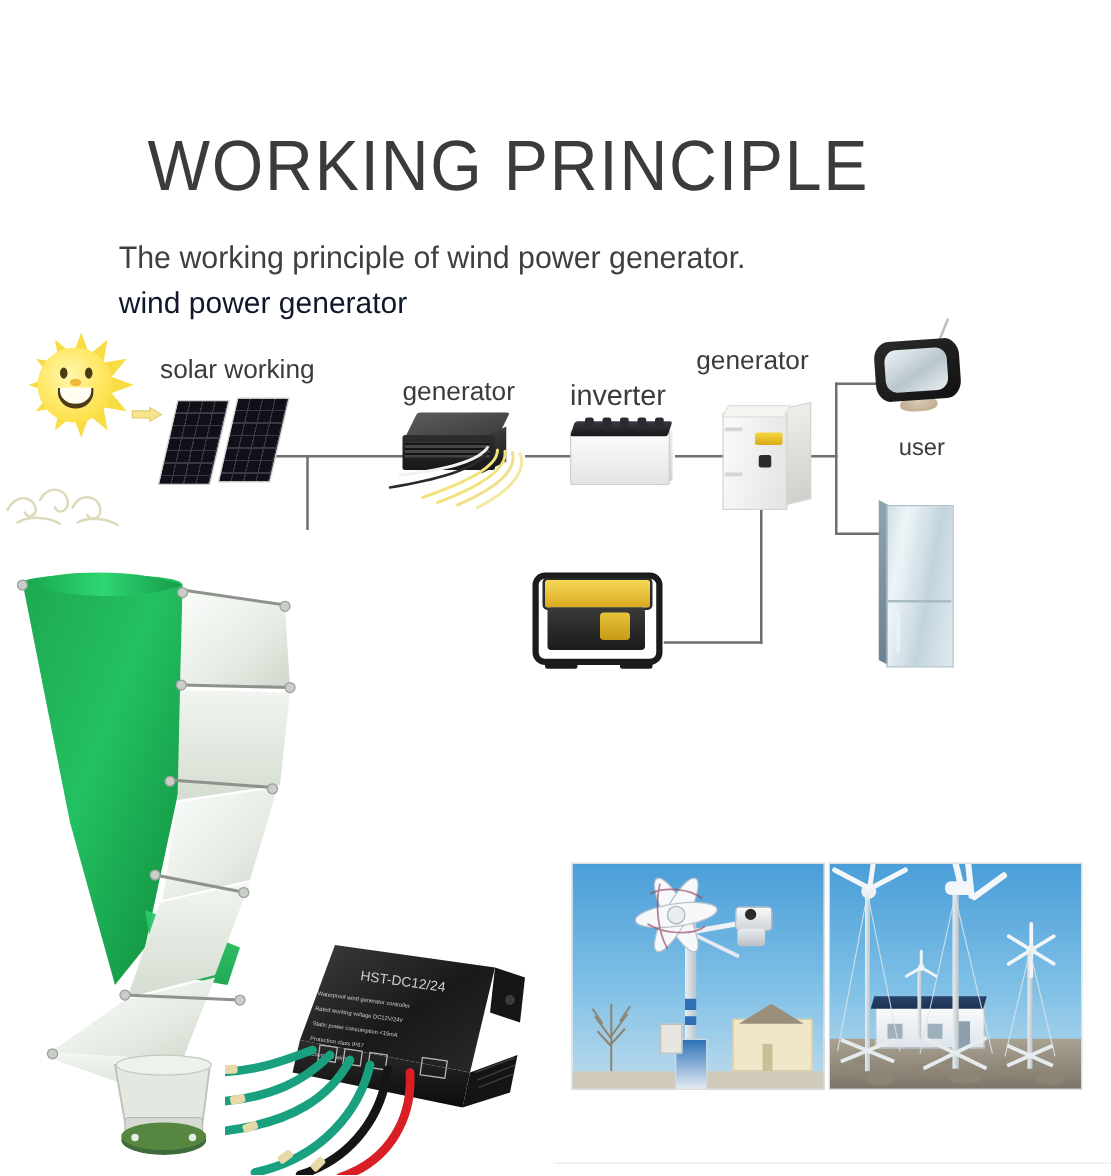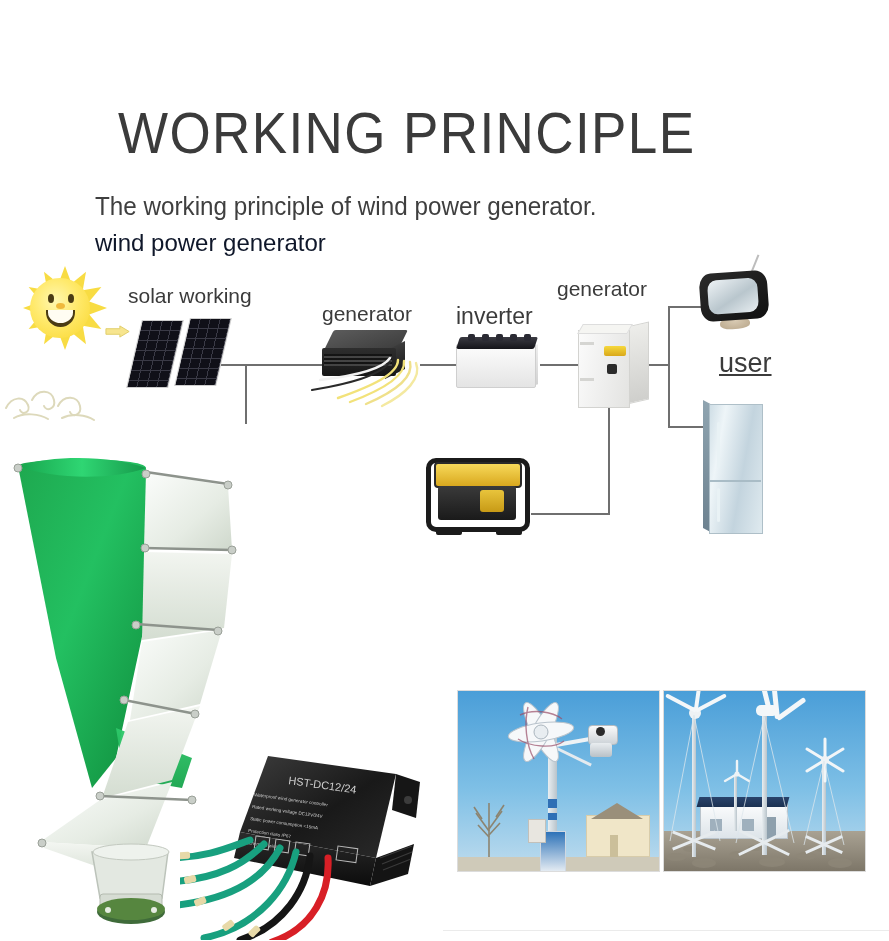--- a/index.html
+++ b/index.html
@@ -52,21 +52,21 @@
     white-space: nowrap;
   }
   
   .dlabel {
     position: absolute;
     color: #3b3b3b;
     font-size: 21px;
     white-space: nowrap;
     font-weight: 400;
   }
-  .dlabel.big { font-size: 27px; text-decoration: underline; }
+  .dlabel.big { font-size: 19px; }
   .dlabel.med { font-size: 23px; }
 
   
   .ln {
     position: absolute;
     background: #6f6f6f;
   }
   .ln.h { height: 2px; }
   .ln.v { width: 2px; }
 

